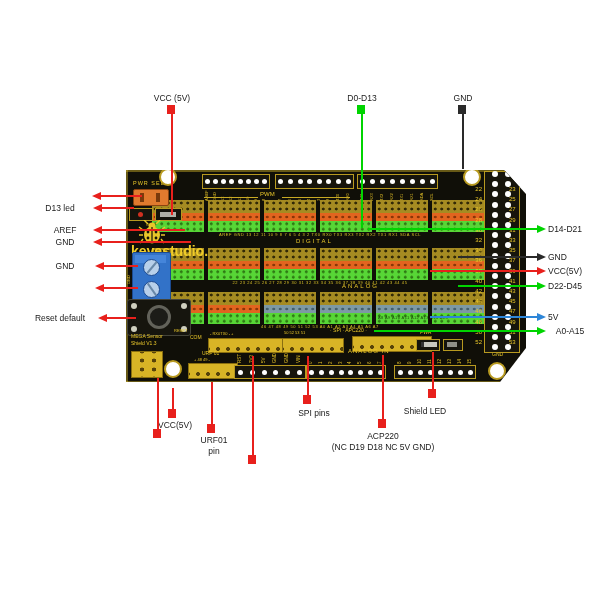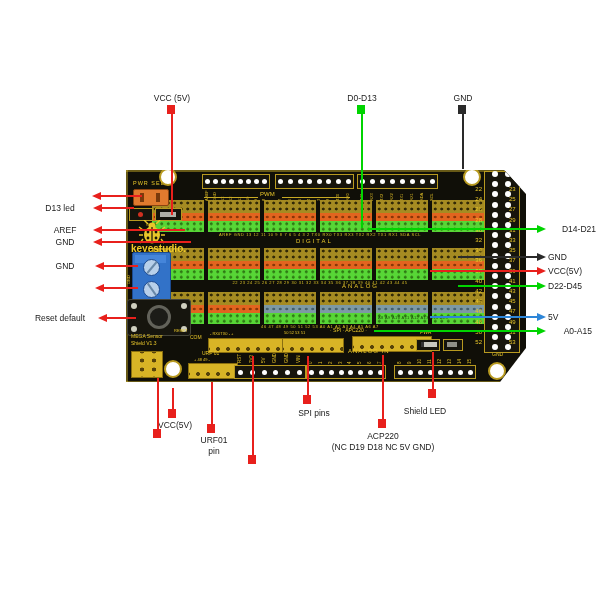--- a/index.html
+++ b/index.html
@@ -99,41 +99,41 @@
 
   <div class="ar ar-lf c-red" style="left:95px;top:284px;"></div>
   <div class="hline ln-red" style="left:103px;top:287px;width:35px;"></div>
 
   <div class="ann" style="left:28px;top:313px;width:64px;">Reset default</div>
   <div class="ar ar-lf c-red" style="left:98px;top:314px;"></div>
   <div class="hline ln-red" style="left:106px;top:317px;width:30px;"></div>
 
   <div class="hline ln-green" style="left:368px;top:228px;width:170px;"></div>
   <div class="ar ar-rt c-green" style="left:537px;top:225px;"></div>
-  <div class="ann" style="left:548px;top:224px;width:48px;text-align:right;">D14-D21</div>
+  <div class="ann" style="left:548px;top:224px;width:48px;text-align:left;">D14-D21</div>
 
   <div class="hline ln-black" style="left:458px;top:256px;width:80px;"></div>
   <div class="ar ar-rt c-black" style="left:537px;top:253px;"></div>
   <div class="ann" style="left:548px;top:252px;width:40px;text-align:left;">GND</div>
 
   <div class="hline ln-red" style="left:430px;top:270px;width:108px;"></div>
   <div class="ar ar-rt c-red" style="left:537px;top:267px;"></div>
   <div class="ann" style="left:548px;top:266px;width:48px;text-align:left;">VCC(5V)</div>
 
   <div class="hline ln-green" style="left:458px;top:285px;width:80px;"></div>
   <div class="ar ar-rt c-green" style="left:537px;top:282px;"></div>
   <div class="ann" style="left:548px;top:281px;width:48px;text-align:left;">D22-D45</div>
 
   <div class="hline ln-blue" style="left:430px;top:316px;width:108px;"></div>
   <div class="ar ar-rt c-blue" style="left:537px;top:313px;"></div>
   <div class="ann" style="left:548px;top:312px;width:30px;text-align:left;">5V</div>
 
   <div class="hline ln-green" style="left:374px;top:330px;width:164px;"></div>
   <div class="ar ar-rt c-green" style="left:537px;top:327px;"></div>
-  <div class="ann" style="left:548px;top:326px;width:44px;text-align:right;">A0-A15</div>
+  <div class="ann" style="left:548px;top:326px;width:44px;text-align:center;">A0-A15</div>
 
   <div class="vline ln-red" style="left:172px;top:388px;height:22px;"></div>
   <div class="ar ar-dn c-red" style="left:168px;top:409px;"></div>
   <div class="ann" style="left:146px;top:420px;width:58px;">VCC(5V)</div>
 
   <div class="vline ln-red" style="left:157px;top:378px;height:52px;"></div>
   <div class="ar ar-dn c-red" style="left:153px;top:429px;"></div>
 
   <div class="vline ln-red" style="left:211px;top:382px;height:43px;"></div>
   <div class="ar ar-dn c-red" style="left:207px;top:424px;"></div>
@@ -379,21 +379,21 @@
           <line x1="23" y1="19" x2="26" y2="23"></line>
       </g>
       <circle cx="14" cy="6" r="3.4" fill="#e8c62a"></circle>
       <ellipse cx="14" cy="15" rx="8" ry="8.5" fill="#e8c62a"></ellipse>
       <line x1="14" y1="7" x2="14" y2="23" stroke="#14120a" stroke-width="1.2"></line>
       <circle cx="10" cy="12" r="1.4" fill="#14120a"></circle>
         <circle cx="18" cy="12" r="1.4" fill="#14120a"></circle>
       <circle cx="10" cy="18" r="1.4" fill="#14120a"></circle>
         <circle cx="18" cy="18" r="1.4" fill="#14120a"></circle>
     </svg>
-    <div class="silk" style="left:5px;top:73px;font-size:10px;font-weight:bold;color:#f0cc28;">keyestudio.</div>
+    <div class="silk" style="left:5px;top:73px;font-size:14px;font-weight:bold;color:#f0cc28;">keyestudio.</div>
     <div class="silk" style="left:0px;top:88px;font-size:4px;writing-mode:vertical-rl;transform:rotate(180deg);height:26px;">GND</div>
 
     <div style="position:absolute;left:6px;top:82px;width:37px;height:48px;background:#3272c8;border:1px solid #1c4a90;border-radius:2px;">
       <div style="position:absolute;left:2px;top:2px;width:31px;height:8px;background:#4585da;"></div>
       <div style="position:absolute;left:10px;top:6px;width:15px;height:15px;border-radius:50%;background:#b8d0ea;border:1px solid #1c4a90;">
         <div style="position:absolute;left:7px;top:0px;width:2px;height:15px;background:#6888a8;transform:rotate(40deg);"></div>
       </div>
       <div style="position:absolute;left:10px;top:28px;width:15px;height:15px;border-radius:50%;background:#b8d0ea;border:1px solid #1c4a90;">
         <div style="position:absolute;left:7px;top:0px;width:2px;height:15px;background:#6888a8;transform:rotate(-35deg);"></div>
       </div>

